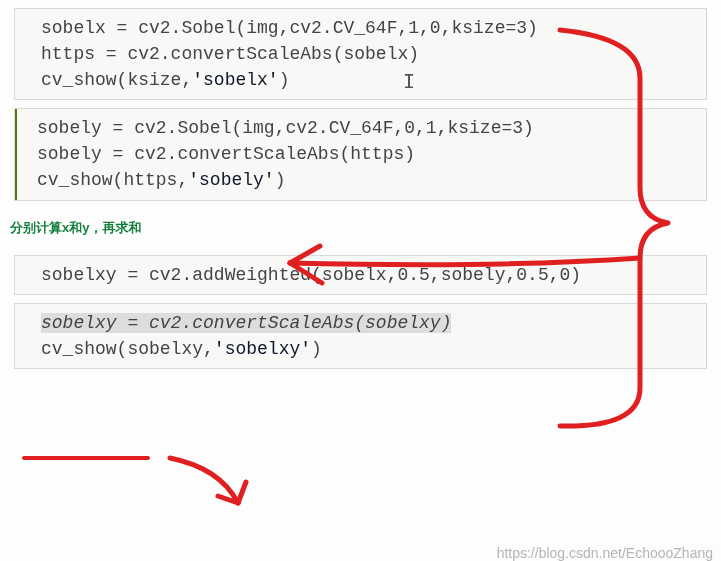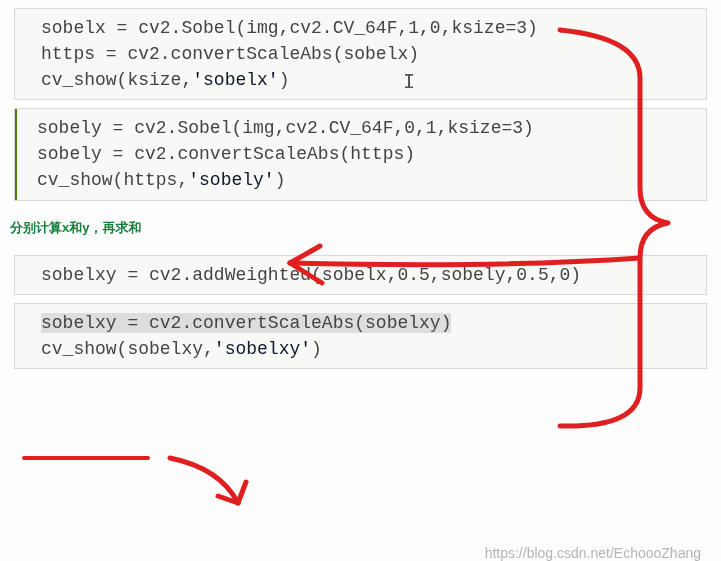--- a/index.html
+++ b/index.html
@@ -41,30 +41,31 @@
   }
   .tok-str { color: #0f172a; font-family: Liberation Mono, monospace; } 
   .md-head {
     font-weight: bold;
     font-size: 13px;
     color: #15803d;
     padding: 10px 6px 10px 10px;
   }
   .highlighted {
     background: rgba(180,180,180,0.4);
+    font-style: italic;
   }
   .underline-red {
     position: absolute;
     height: 4px;
     background: #e02020;
     border-radius: 2px;
   }
   .watermark {
     position: absolute;
-    right: 20px;
+    right: 8px;
     bottom: 8px;
     font-size: 14px;
     color: rgba(120,120,120,0.55);
     font-family: Arial, sans-serif;
     pointer-events: none;
   }
   .annot-svg {
     position: absolute;
     left: 0; top: 0;
     width: 721px; height: 561px;

